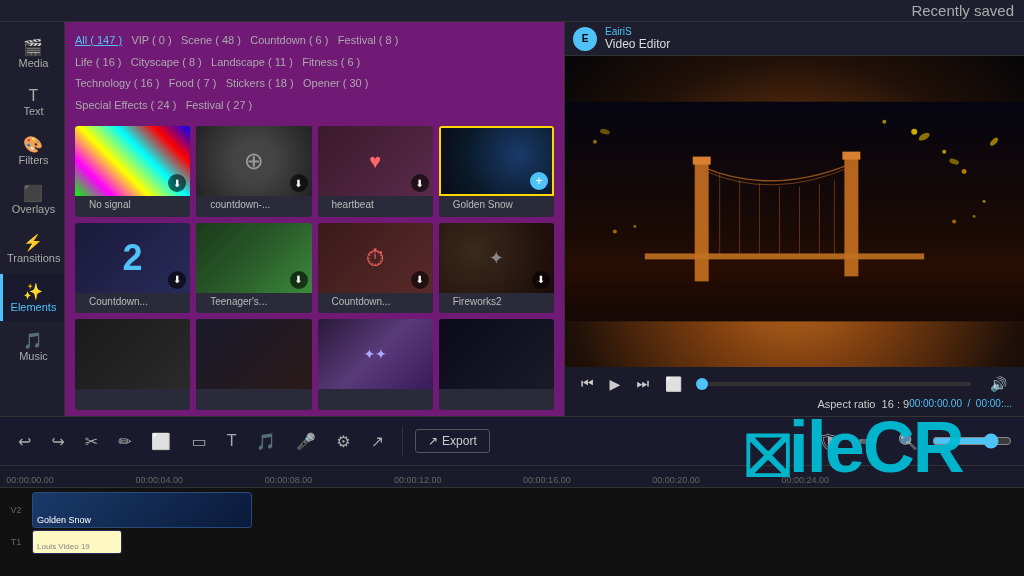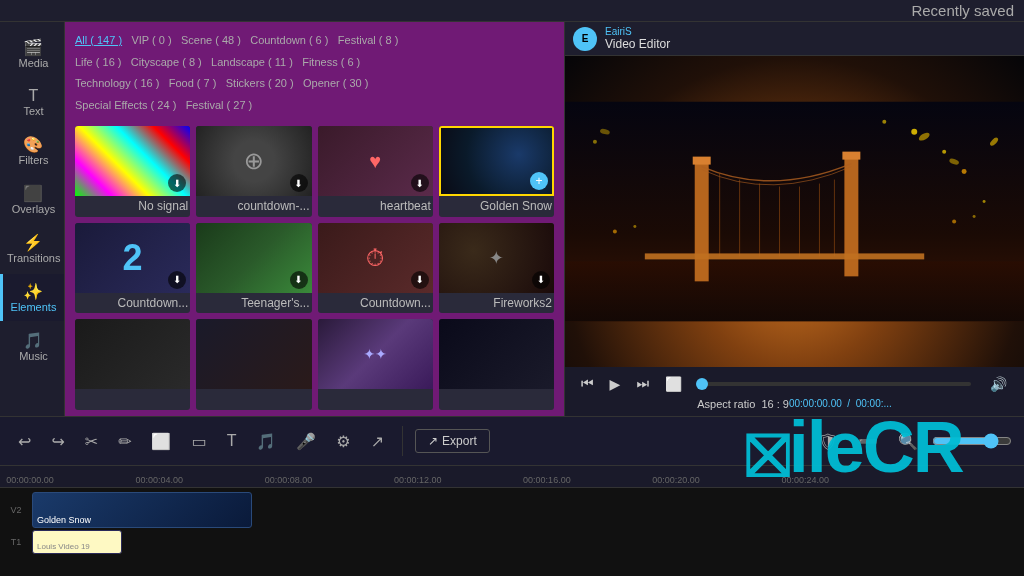--- a/index.html
+++ b/index.html
@@ -134,24 +134,24 @@
       height: 18px;
       background: #4fc3f7;
       border-radius: 50%;
       display: flex;
       align-items: center;
       justify-content: center;
       font-size: 12px;
       color: #fff;
     }
     .media-label {
-      font-size: 12px;
+      font-size: 10px;
       color: #bbb;
-      text-align: right;
-      padding: 3px 2px;
+      text-align: left;
+      padding: 3px 14px;
       white-space: nowrap;
       overflow: hidden;
       text-overflow: ellipsis;
     }
 
     
     .thumb-nosignal {
       background: linear-gradient(45deg, #0f0 0%, #f0f 20%, #ff0 40%, #0ff 60%, #f00 80%, #00f 100%);
       width: 100%; height: 100%;
     }
@@ -291,21 +291,21 @@
       top: -4px;
       left: 0%;
       width: 12px;
       height: 12px;
       background: #4fc3f7;
       border-radius: 50%;
       transform: translateX(-50%);
     }
     .time-info {
       display: flex;
-      justify-content: center;
+      justify-content: flex-end;
       font-size: 10px;
       color: #888;
     }
     .time-right { color: #4fc3f7; }
     .aspect-label { color: #ccc; font-size: 11px; }
 
     
     .toolbar {
       height: 50px;
       background: #1a1a2e;
@@ -528,21 +528,21 @@
       <span>Countdown ( 6 )</span>
       <span>Festival ( 8 )</span>
       <br>
       <span>Life ( 16 )</span>
       <span>Cityscape ( 8 )</span>
       <span>Landscape ( 11 )</span>
       <span>Fitness ( 6 )</span>
       <br>
       <span>Technology ( 16 )</span>
       <span>Food ( 7 )</span>
-      <span>Stickers ( 20 )</span>
+      <span>Stickers ( 18 )</span>
       <span>Opener ( 30 )</span>
       <br>
       <span>Special Effects ( 24 )</span>
       <span>Festival ( 27 )</span>
     </div>
 
     <div class="media-grid">
 
       <div class="media-item">
         <div class="thumb">

